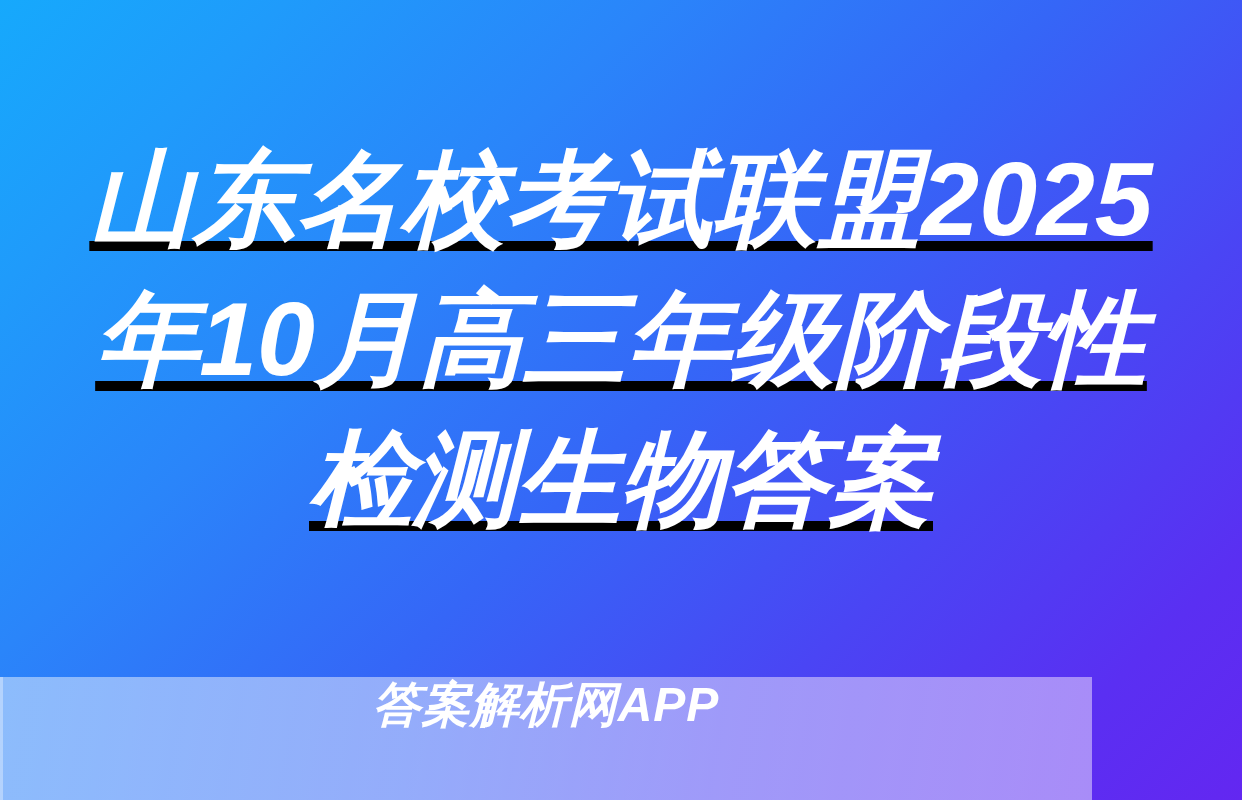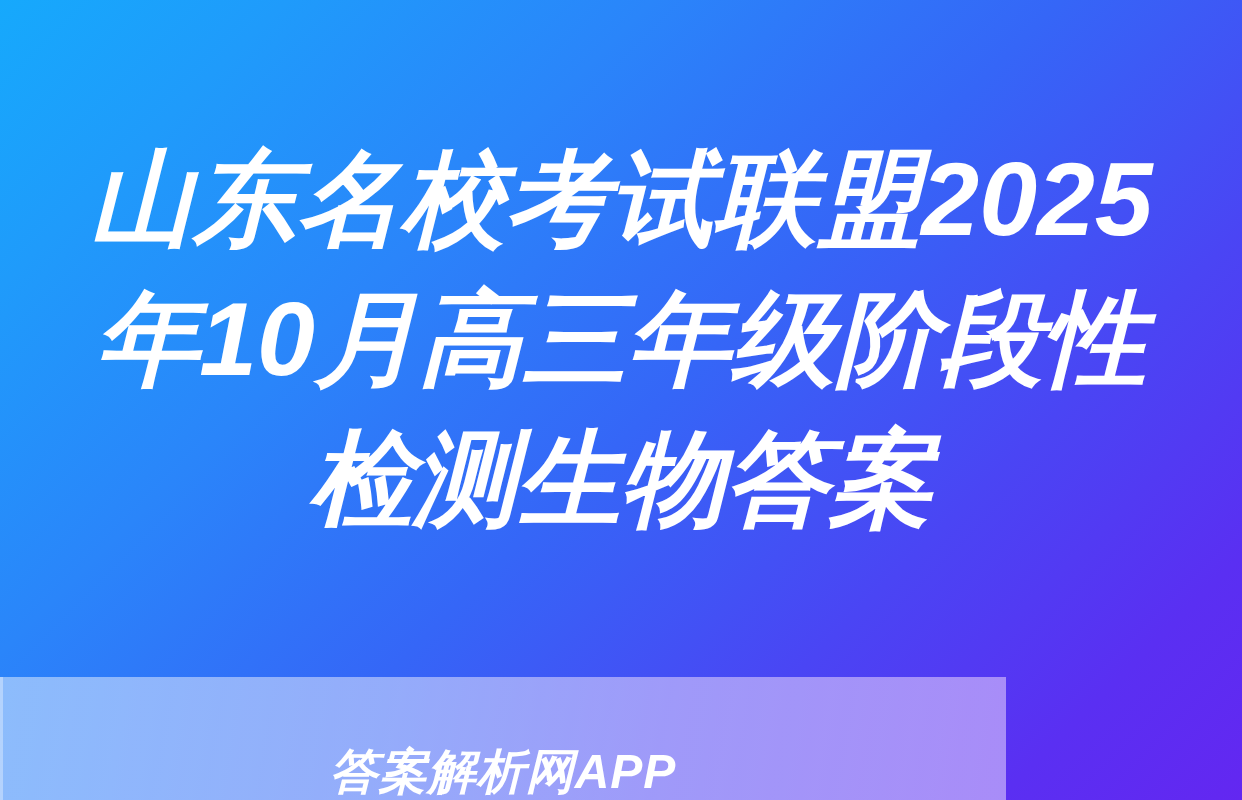--- a/index.html
+++ b/index.html
@@ -33,20 +33,21 @@
     left: 0;
     top: 0;
     width: 1242px;
     height: 677px;
     display: flex;
     flex-direction: column;
     align-items: center;
     justify-content: center;
     box-sizing: border-box;
     padding: 0 56px;
+    text-decoration: underline;
   }
 
   .title {
     margin: 0;
     width: 100%;
     text-align: center;
     color: #ffffff;
     font-family: "Liberation Sans", "DejaVu Sans", sans-serif;
     font-weight: 700;
     font-style: italic;
@@ -55,32 +56,32 @@
     letter-spacing: 0px;
     word-break: break-all;
     -webkit-font-smoothing: antialiased;
   }
 
   
   .watermark-band {
     position: absolute;
     left: 0;
     top: 677px;
-    width: 1006px;
+    width: 1092px;
     height: 123px;
     background: linear-gradient(135deg,
         rgba(255,255,255,0.46),
         rgba(255,255,255,0.46)),
       linear-gradient(100deg,
         #2b84fa 0%,
         #3a66f7 38%,
         #4e44f4 66%,
         #5f2bf2 100%);
     display: flex;
-    align-items: flex-end;
+    align-items: flex-start;
     justify-content: center;
     overflow: hidden;
   }
 
   .watermark-band::before {
     
     content: "";
     position: absolute;
     left: 0;
     top: 0;

